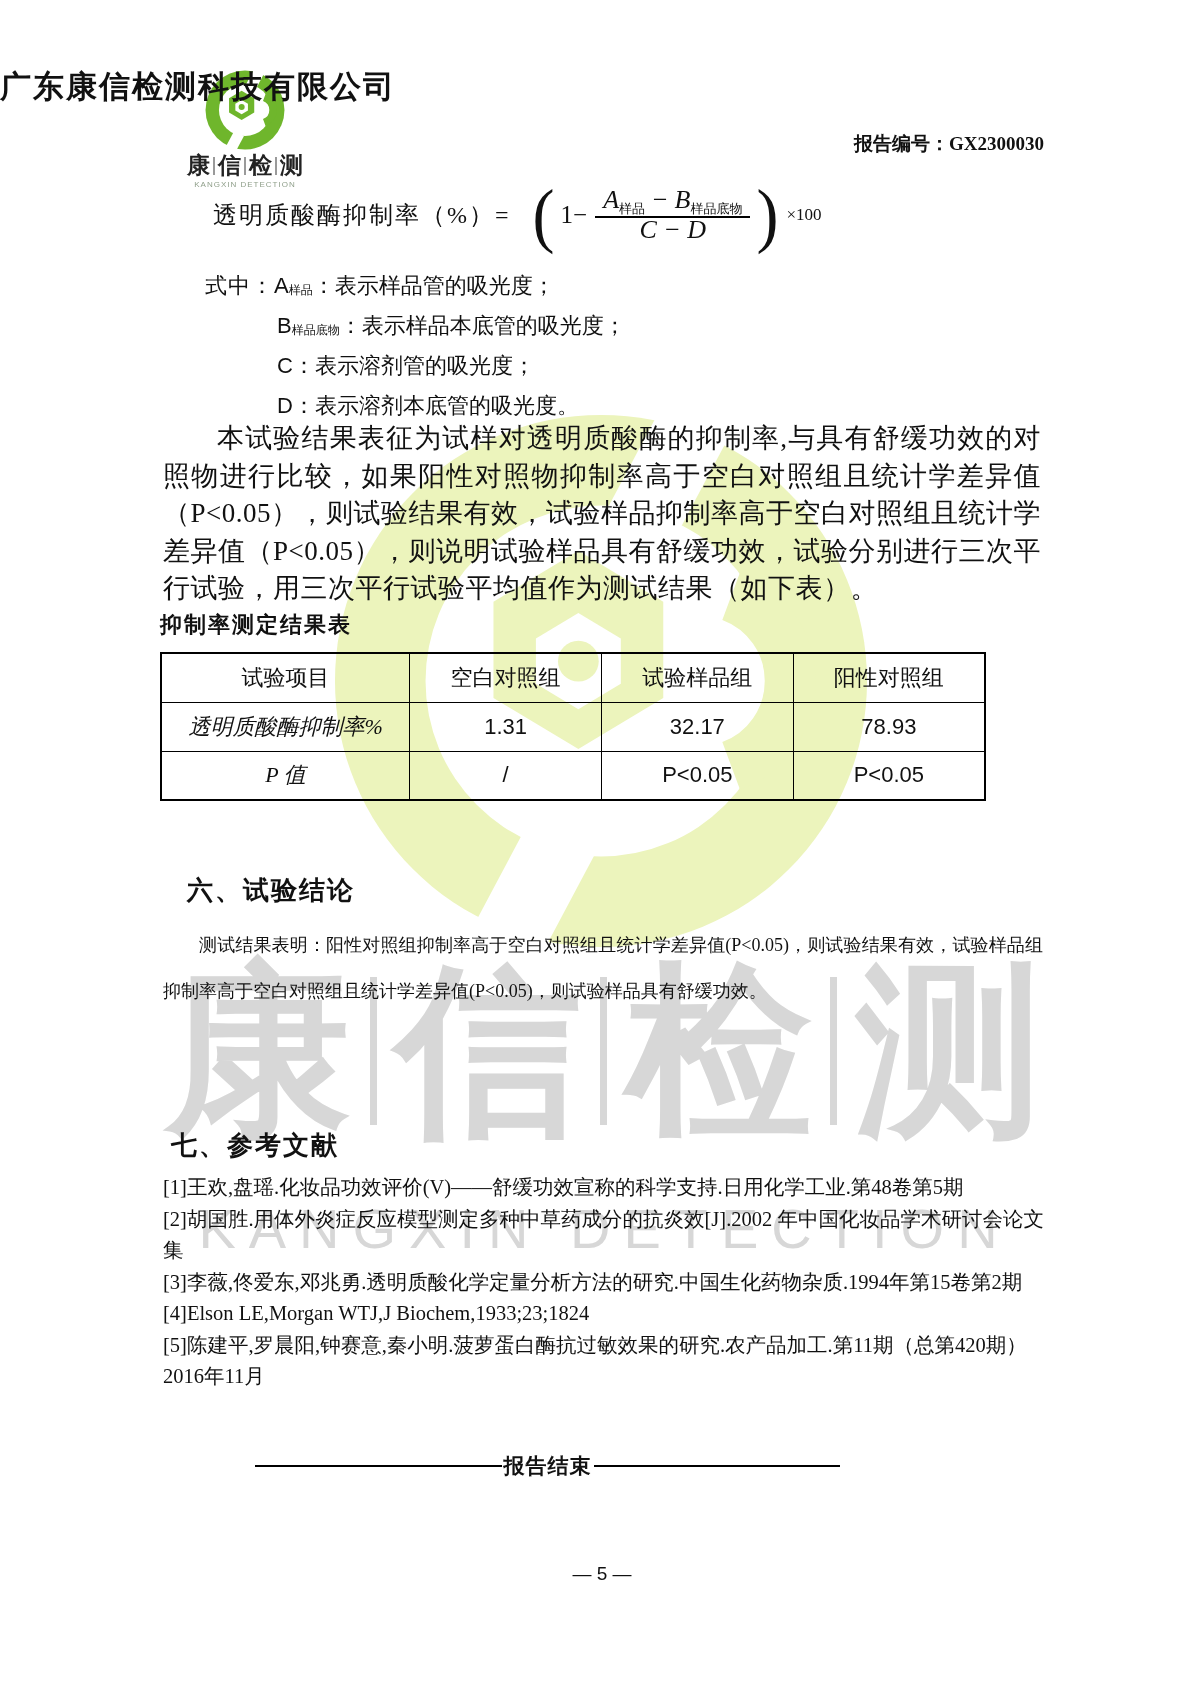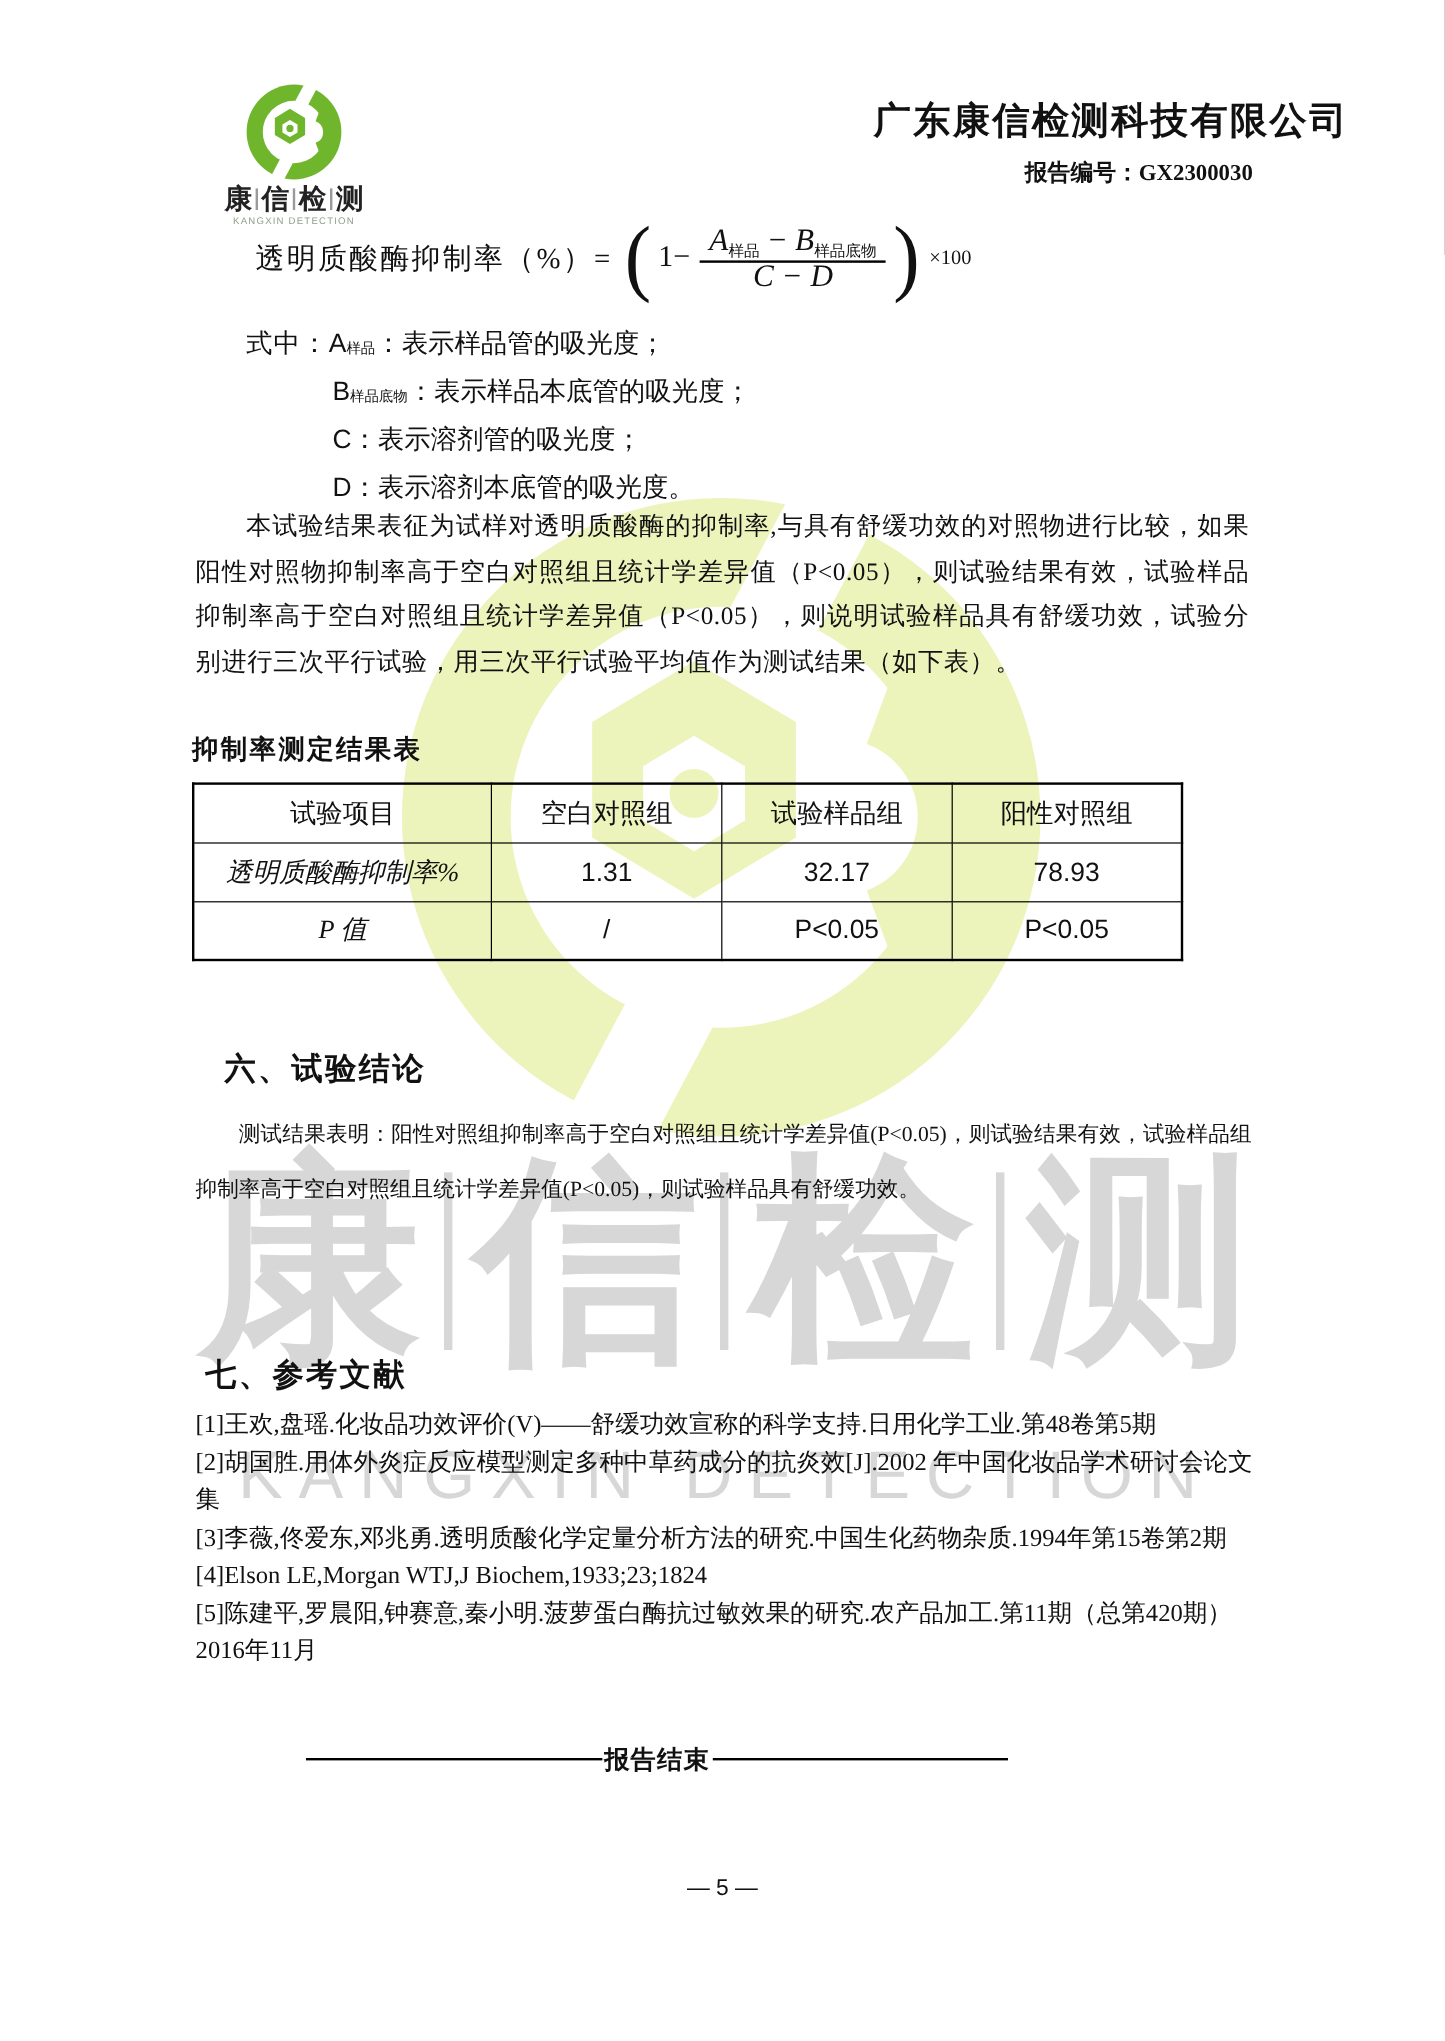--- a/index.html
+++ b/index.html
@@ -19,43 +19,43 @@
   
   .content{position:absolute; inset:0; z-index:1;}
   .abs{position:absolute;}
   
   .logo-box{left:182px; top:68px; width:126px; text-align:center;}
   .logo-box svg{width:84px; height:84px; display:block; margin:0 auto;}
   .logo-cn{display:flex; align-items:center; justify-content:center; gap:3px; margin-top:2px;}
   .logo-cn .ch{font-family:"Liberation Sans","DejaVu Sans",sans-serif; font-weight:bold; font-size:23px; color:#222; line-height:1;}
   .logo-cn .bar{width:2px; height:18px; background:#9a9a9a;}
   .logo-en{font-family:"Liberation Sans","DejaVu Sans",sans-serif; font-size:8px; letter-spacing:1px; color:#8f9f8a; margin-top:3px;}
-  .company-title{left:0; right:80px; top:80px; text-align:right; font-size:31px; font-weight:bold; letter-spacing:2px;}
+  .company-title{left:0; right:80px; top:66px; text-align:left; font-size:31px; font-weight:bold; letter-spacing:2px;}
   .report-no{right:160px; top:131px; font-size:19px; font-weight:bold;
     font-family:Liberation Serif, serif;}
   
   .formula{left:213px; top:182px; display:flex; align-items:center; font-size:24px;}
-  .formula .lhs{letter-spacing:2px; margin-right:8px;}
+  .formula .lhs{letter-spacing:2px; margin-right:20px;}
   .formula .paren{font-size:66px; font-weight:300; line-height:1; transform:scaleY(1.08); font-family:"Liberation Serif",serif; margin:0 2px;}
   .formula .one{font-size:25px; margin:0 4px; font-family:"Liberation Serif",serif;}
   .frac{display:inline-block; text-align:center; vertical-align:middle; margin:0 4px;}
   .frac .numr{border-bottom:2px solid #000; padding:0 8px 3px;}
   .frac .denr{padding-top:3px;}
   .mvar{font-style:italic; font-family:"Liberation Serif","DejaVu Serif",serif; font-size:26px;}
   .msub{font-size:13px; position:relative; bottom:-5px; font-style:normal;}
   .formula .times{font-size:17px; margin-left:6px; font-family:"Liberation Serif",serif;}
   
   .defs{left:205px; top:266px; font-size:22px; line-height:40px;}
   .defs .row{display:flex; align-items:flex-start;}
   .defs .intro{letter-spacing:1px;}
   .defs .row.shift{margin-left:72px;}
   .dsym{font-family:"Liberation Sans","DejaVu Sans",sans-serif; font-size:22px;}
   .dsub{font-size:12px; position:relative; bottom:-4px;}
   
-  .para1{left:163px; top:420px; width:878px; font-size:21px; line-height:37.5px; text-align:justify; text-indent:2em; letter-spacing:0.5px;}
+  .para1{left:163px; top:420px; width:878px; font-size:27px; line-height:37.5px; text-align:justify; text-indent:2em; letter-spacing:0.5px;}
   
   .tbl-title{left:160px; top:610px; width:826px; text-align:left; font-size:22px; font-weight:bold; letter-spacing:2px;}
   table.results{left:160px; top:652px; position:absolute; border-collapse:collapse; table-layout:fixed; width:826px; font-size:22px;}
   table.results td,table.results th{border:1.5px solid #000; text-align:center; padding:0; font-weight:normal;}
   table.results{border:2.5px solid #000;}
   table.results tr{height:49px;}
   table.results .c0{width:30%; font-style:italic;}
   table.results th.c0{font-style:normal;}
   table.results .num{font-family:"Liberation Sans","DejaVu Sans",sans-serif; font-size:22px;}
   

